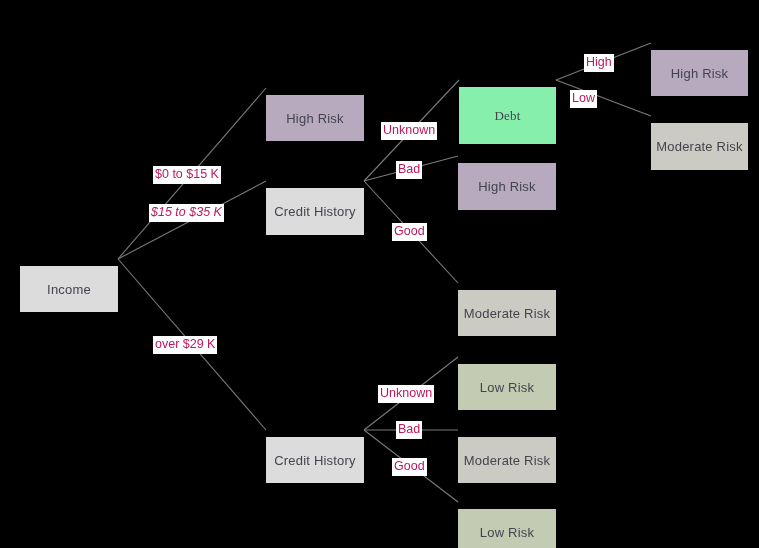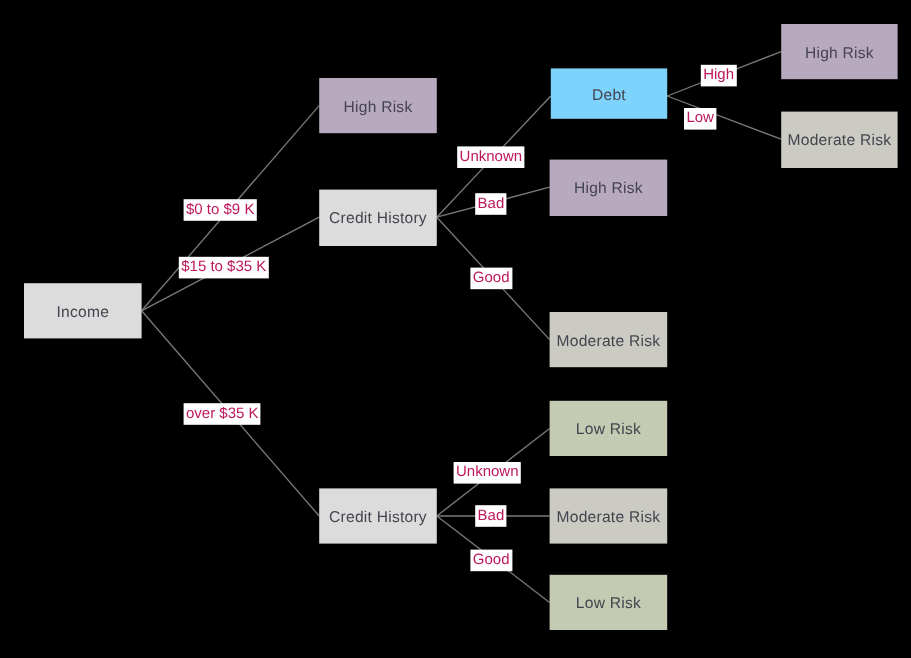--- a/index.html
+++ b/index.html
@@ -26,20 +26,21 @@
   .node {
     position: absolute;
     box-sizing: border-box;
     display: flex;
     align-items: center;
     justify-content: center;
     font-size: 13px;
     color: #44444f;
     letter-spacing: 0.2px;
     white-space: nowrap;
+    margin-top: 30px;
   }
   .edge-label {
     position: absolute;
     box-sizing: border-box;
     background: #ffffff;
     color: #be185d;
     font-size: 12.5px;
     line-height: 15px;
     padding: 1px 2px 2px 2px;
     white-space: nowrap;
@@ -60,33 +61,33 @@
       <line x1="556" y1="80" x2="651" y2="116" stroke="#7a7a7a" stroke-width="1.1"></line>
       <line x1="364" y1="430" x2="458" y2="357" stroke="#7a7a7a" stroke-width="1.1"></line>
       <line x1="364" y1="430" x2="458" y2="430" stroke="#7a7a7a" stroke-width="1.1"></line>
       <line x1="364" y1="430" x2="458" y2="502" stroke="#7a7a7a" stroke-width="1.1"></line>
     </svg>
   <div id="node-layer">
       <div class="node" style="left: 20px; top: 236px; width: 98px; height: 46px; background: rgb(220, 220, 220); text-align: center;">Income</div>
       <div class="node" style="left: 266px; top: 65px; width: 98px; height: 46px; background: rgb(184, 170, 190);">High Risk</div>
       <div class="node" style="left: 266px; top: 158px; width: 98px; height: 47px; background: rgb(220, 220, 220);">Credit History</div>
       <div class="node" style="left: 266px; top: 407px; width: 98px; height: 46px; background: rgb(220, 220, 220);">Credit History</div>
-      <div class="node" style="left: 459px; top: 57px; width: 97px; height: 42px; background: #7dd3fc;">Debt</div>
+      <div class="node" style="left: 459px; top: 57px; width: 97px; height: 57px; background: #86efac; font-family: Liberation Serif, serif;">Debt</div>
       <div class="node" style="left: 458px; top: 133px; width: 98px; height: 47px; background: rgb(184, 170, 190);">High Risk</div>
       <div class="node" style="left: 458px; top: 260px; width: 98px; height: 46px; background: rgb(203, 203, 195);">Moderate Risk</div>
       <div class="node" style="left: 458px; top: 334px; width: 98px; height: 46px; background: rgb(195, 203, 179);">Low Risk</div>
       <div class="node" style="left: 458px; top: 407px; width: 98px; height: 46px; background: rgb(203, 203, 195);">Moderate Risk</div>
       <div class="node" style="left: 458px; top: 479px; width: 98px; height: 46px; background: rgb(195, 203, 179);">Low Risk</div>
       <div class="node" style="left: 651px; top: 20px; width: 97px; height: 46px; background: rgb(184, 170, 190);">High Risk</div>
       <div class="node" style="left: 651px; top: 93px; width: 97px; height: 47px; background: rgb(203, 203, 195);">Moderate Risk</div>
     </div>
   <div id="label-layer">
-      <div class="edge-label" style="left: 153px; top: 166px;">$0 to $9 K</div>
-      <div class="edge-label" style="left: 149px; top: 214px;">$15 to $35 K</div>
-      <div class="edge-label" style="left: 153px; top: 336px;">over $35 K</div>
+      <div class="edge-label" style="left: 153px; top: 166px;">$0 to $15 K</div>
+      <div class="edge-label" style="left: 149px; top: 204px; font-style: italic;">$15 to $35 K</div>
+      <div class="edge-label" style="left: 153px; top: 336px;">over $29 K</div>
       <div class="edge-label" style="left: 381px; top: 122px;">Unknown</div>
       <div class="edge-label" style="left: 396px; top: 161px;">Bad</div>
       <div class="edge-label" style="left: 392px; top: 223px;">Good</div>
       <div class="edge-label" style="left: 584px; top: 54px;">High</div>
       <div class="edge-label" style="left: 570px; top: 90px;">Low</div>
       <div class="edge-label" style="left: 378px; top: 385px;">Unknown</div>
       <div class="edge-label" style="left: 396px; top: 421px;">Bad</div>
       <div class="edge-label" style="left: 392px; top: 458px;">Good</div>
     </div>
 </div>

